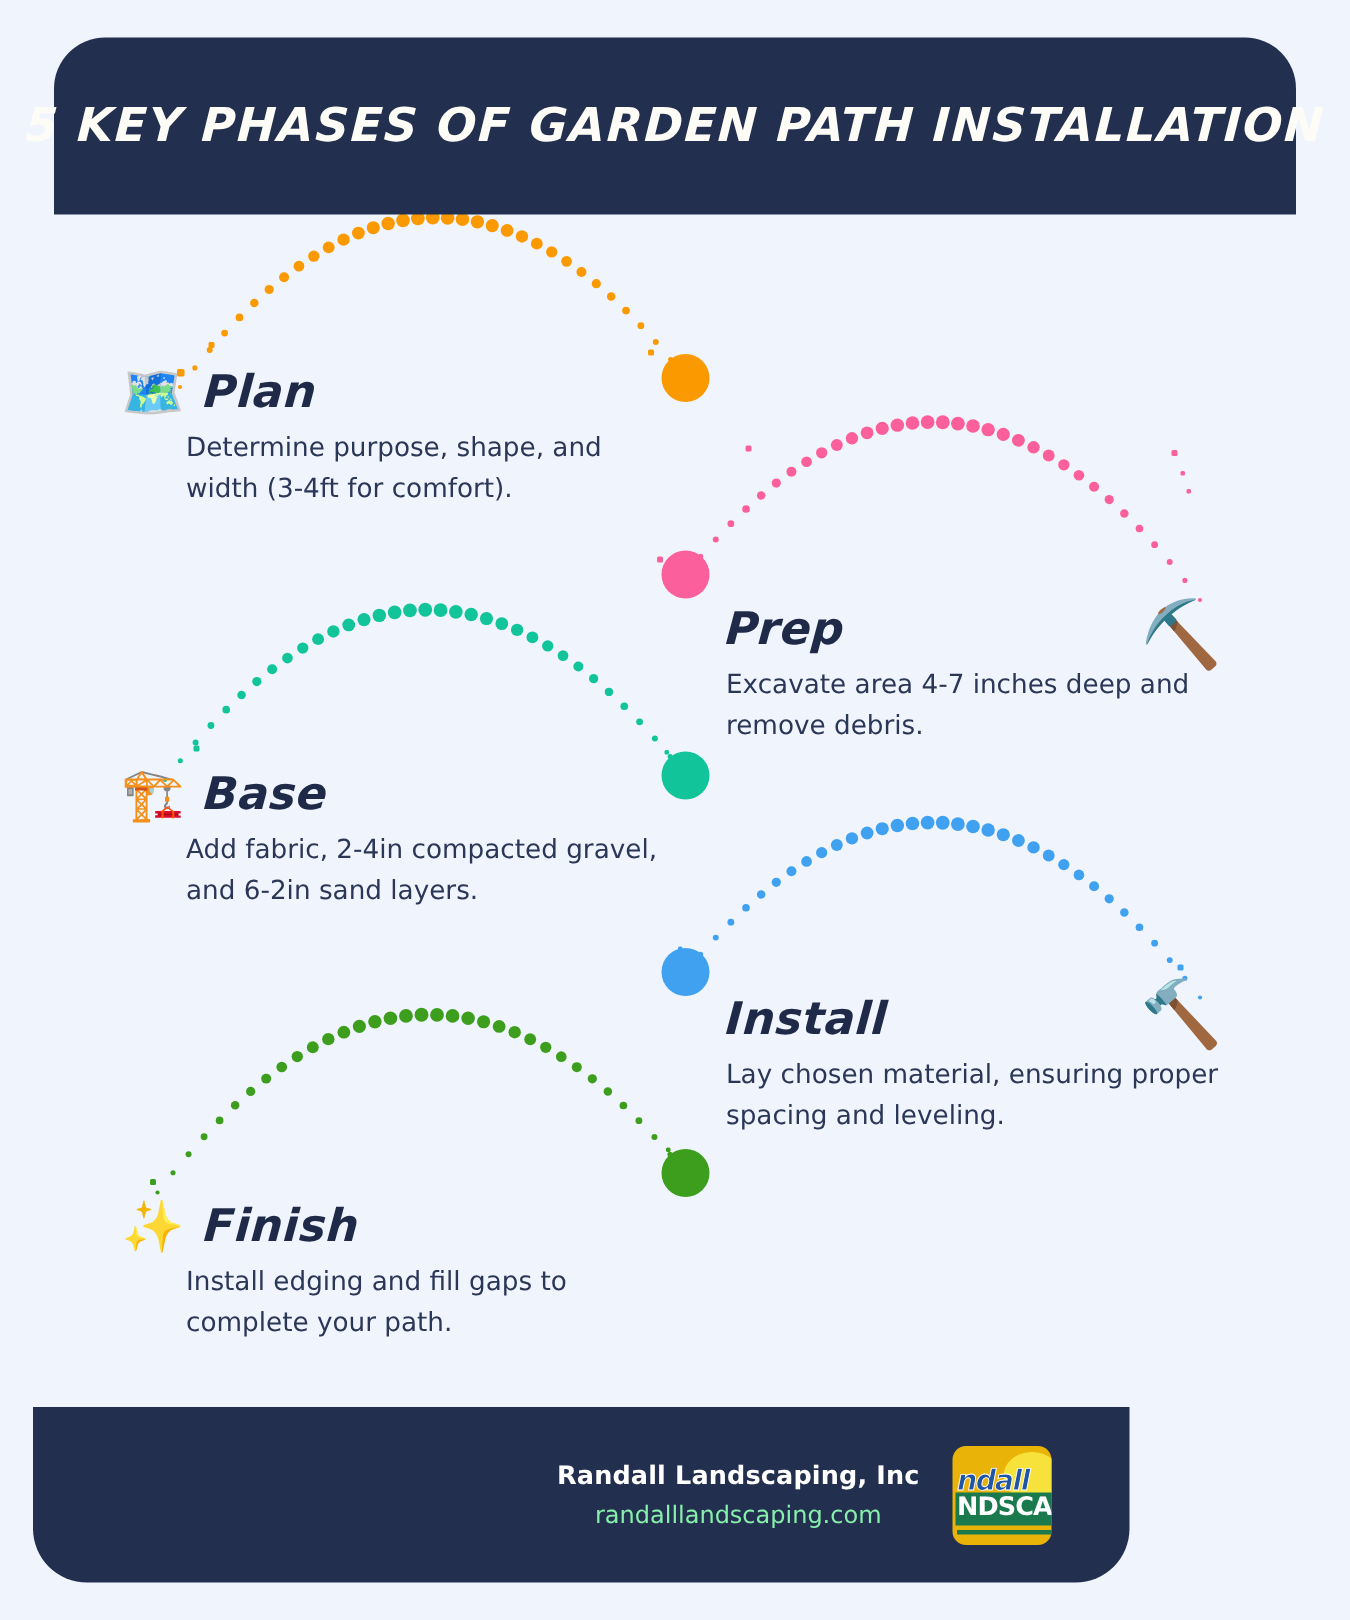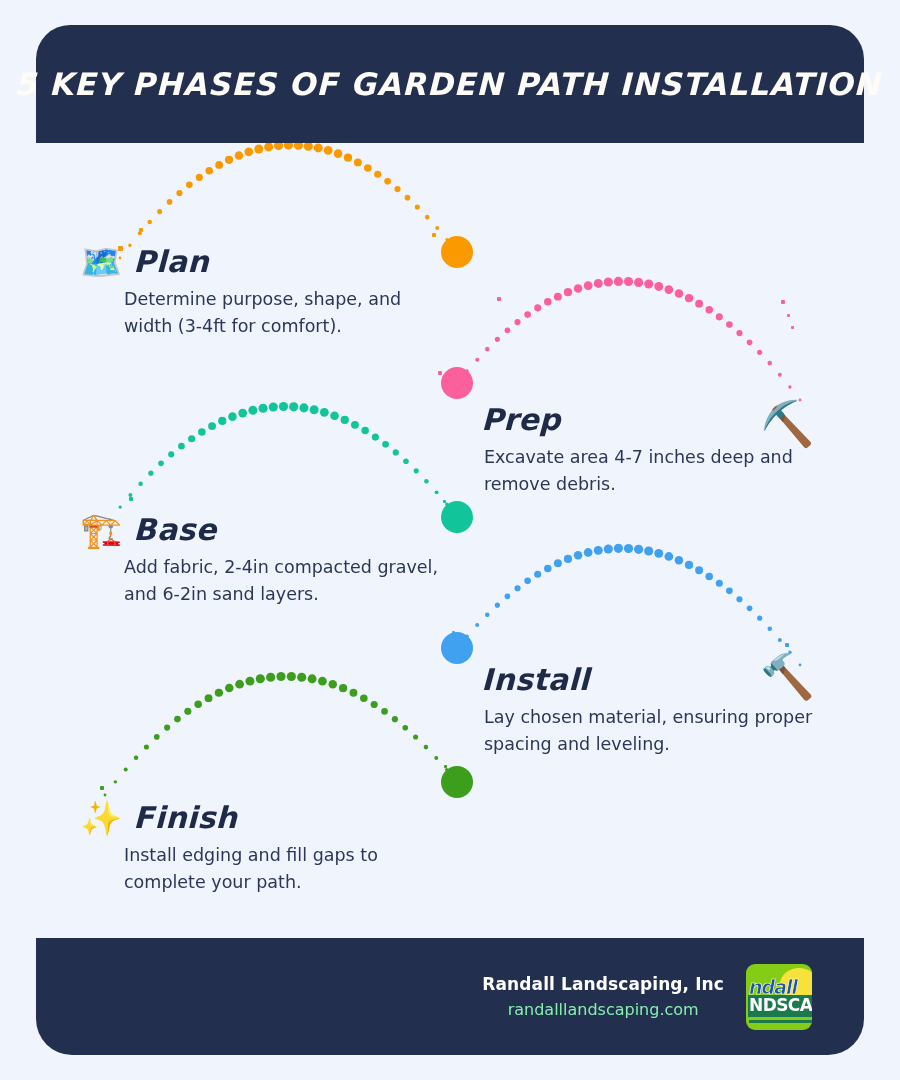--- a/index.html
+++ b/index.html
@@ -41,23 +41,23 @@
     font-style: italic;
     letter-spacing: 1.1px;
     text-align: center;
     white-space: nowrap;
     transform: skewX(-3deg);
   }
 
   
   .footer {
     position: absolute;
-    left: 36px;
+    left: 22px;
     top: 938px;
-    width: 828px;
+    width: 731px;
     height: 117px;
     background: #232f4e;
     border-radius: 0 0 36px 36px;
   }
   .footer-inner {
     position: absolute;
     right: 52px;
     top: 0;
     height: 117px;
     display: flex;
@@ -75,21 +75,21 @@
     line-height: 1.55;
   }
   .footer-url {
     color: #86efac;
     font-size: 16px;
     line-height: 1.6;
   }
   .footer-logo {
     width: 66px;
     height: 66px;
-    background: #84cc16;
+    background: #eab308;
     border-radius: 9px;
     position: relative;
     overflow: hidden;
     flex: none;
   }
   .logo-sun {
     position: absolute;
     right: -6px;
     top: 4px;
     width: 38px;

